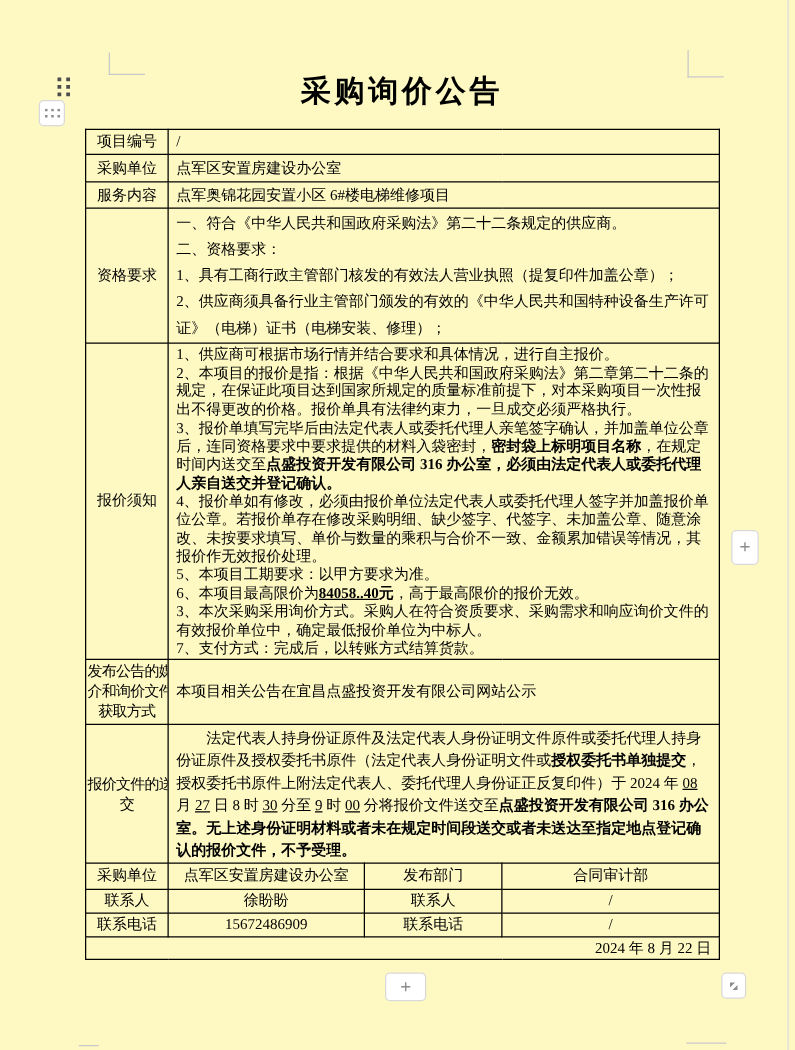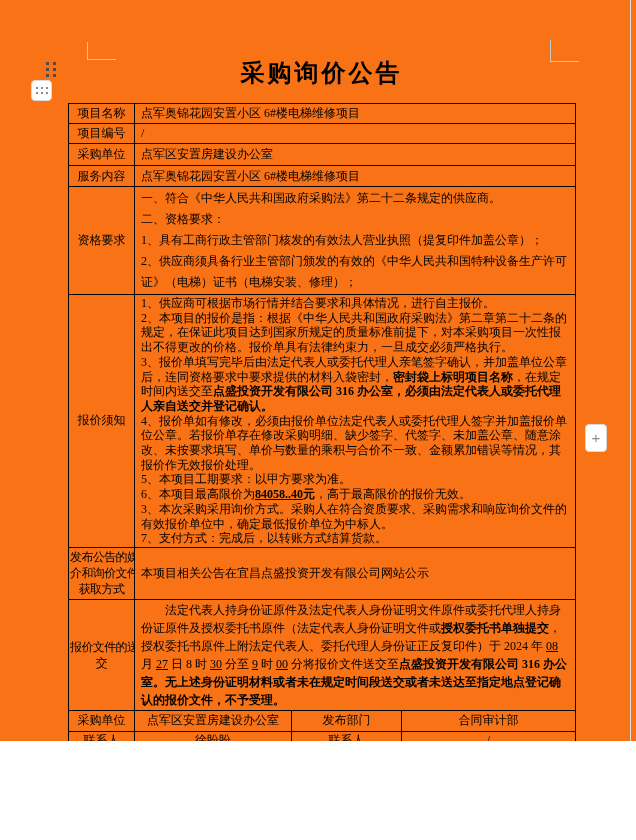--- a/index.html
+++ b/index.html
@@ -1,16 +1,16 @@
 <!DOCTYPE html>
 <html><head>
 <meta charset="utf-8">
 <style>
   html,body{margin:0;padding:0;background:#fff;}
-  .page{position:relative;width:636px;height:741px;background:#f97316;overflow:hidden;
+  .page{position:relative;width:636px;height:840px;background:#fef9c3;overflow:hidden;
         font-family:"Liberation Serif","DejaVu Serif",serif;color:#000;}
   .edge-line{position:absolute;left:630px;top:0;width:1px;height:840px;background:#dcdcdc;}
   .mark{position:absolute;}
   .mark-tl{left:87px;top:42px;width:28px;height:17px;border-left:1px solid #c8c8c8;border-bottom:1px solid #c8c8c8;}
   .mark-tr{left:550px;top:40px;width:28px;height:21px;border-left:1px solid #c8c8c8;border-bottom:1px solid #c8c8c8;}
   .mark-bl{left:63px;top:836px;width:16px;height:4px;border-top:1px solid #c8c8c8;}
   .mark-br{left:549px;top:834px;width:32px;height:6px;border-top:1px solid #c8c8c8;}
   .block-handle{position:absolute;left:45px;top:61px;width:14px;height:18px;cursor:grab;}
   .table-handle{position:absolute;left:31px;top:80px;width:19px;height:19px;border:1px solid #d9d9d9;
                 border-radius:4px;background:#fff;display:flex;align-items:center;justify-content:center;cursor:grab;}
@@ -80,24 +80,20 @@
   <div class="title">采购询价公告</div>
 
   <table class="doc">
     <colgroup>
         <col style="width:66px">
         <col style="width:157px">
         <col style="width:110px">
         <col style="width:174px">
       </colgroup>
     <tbody>
-      <tr class="r-20">
-        <td class="lbl">项目名称</td>
-        <td class="val" colspan="3">点军奥锦花园安置小区 6#楼电梯维修项目</td>
-      </tr>
       <tr class="r-20">
         <td class="lbl">项目编号</td>
         <td class="val" colspan="3">/</td>
       </tr>
       <tr class="r-22">
         <td class="lbl">采购单位</td>
         <td class="val" colspan="3">点军区安置房建设办公室</td>
       </tr>
       <tr class="r-21">
         <td class="lbl">服务内容</td>

